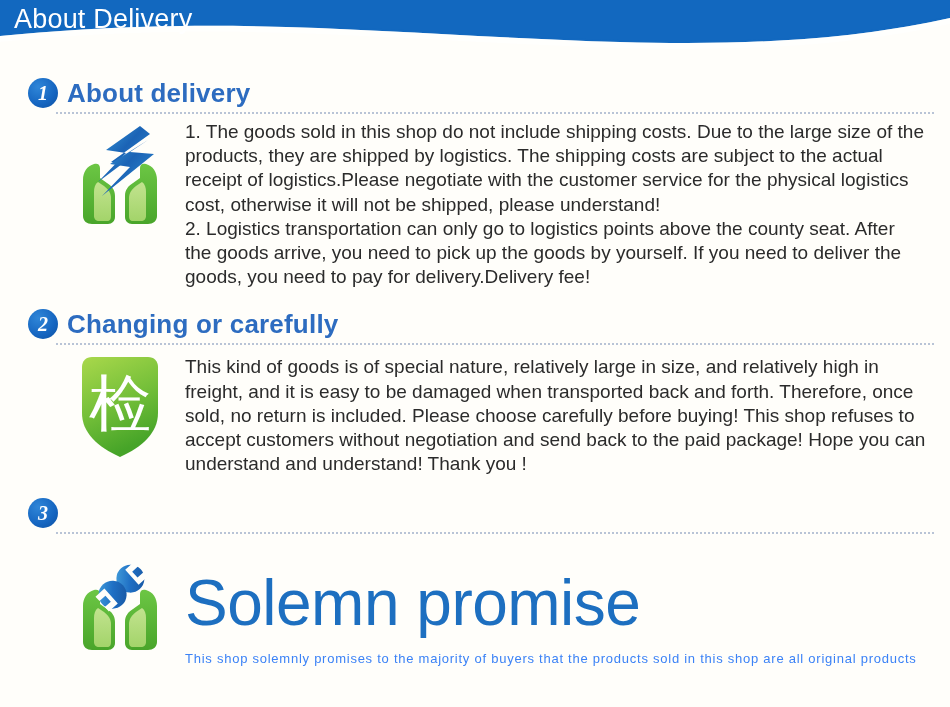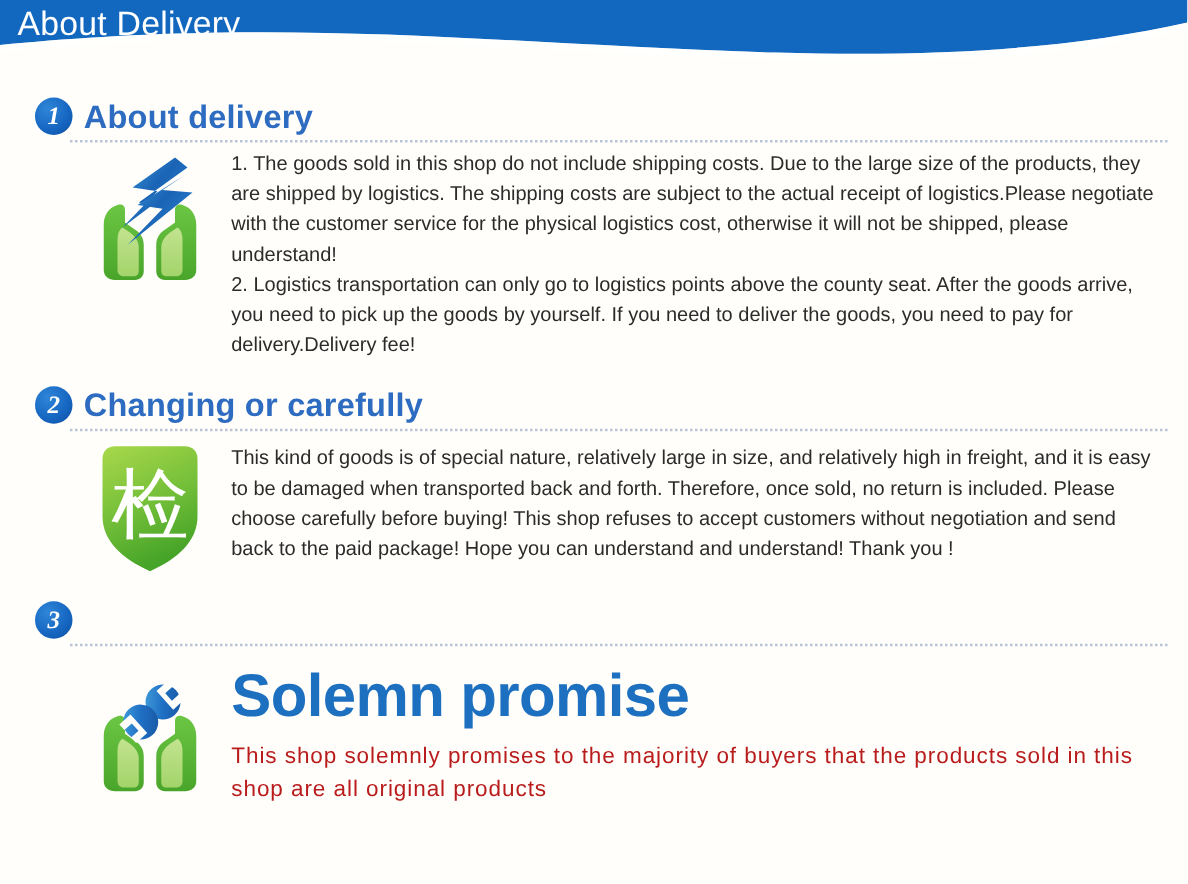--- a/index.html
+++ b/index.html
@@ -91,51 +91,52 @@
   }
   .icon-cell {
     flex: 0 0 auto;
     width: 130px;
     display: flex;
     justify-content: center;
     align-items: flex-start;
   }
   .para {
     flex: 1 1 auto;
-    font-size: 16px;
+    font-size: 19px;
     line-height: 24.2px;
     color: #2b2b2b;
     white-space: pre-line;
   }
 
   
   .s1-head { margin-top: 24px; }
   .s1-body { margin-top: 10px; }
   .s2-head { margin-top: 18px; }
   .s2-body { margin-top: 14px; }
   .s3-head { margin-top: 20px; }
   .s3-body { margin-top: 16px; }
 
   
   .promise-wrap {
     flex: 1 1 auto;
     padding-top: 4px;
   }
   .promise-title {
-    font-size: 48px;
-    font-weight: bold;
+    font-size: 64px;
+    font-weight: normal;
     color: #1d6fc0;
     line-height: 1.04;
     letter-spacing: -0.5px;
     margin-bottom: 8px;
+    margin-top: 20px;
   }
   .promise-sub {
-    font-size: 18px;
+    font-size: 13px;
     line-height: 27px;
-    color: #b91c1c;
+    color: #3b82f6;
     letter-spacing: 0.75px;
     white-space: pre-line;
   }
 </style>
 </head>
 <body>
 
 <div class="banner">
   <svg class="banner-svg" width="950" height="52" viewBox="0 0 950 52">
     <path d="M0,0 H950 V18 C860,38 760,46 620,42 C470,38 330,24 180,26 C110,27 50,31 0,36 Z" fill="#1268bf"></path>

